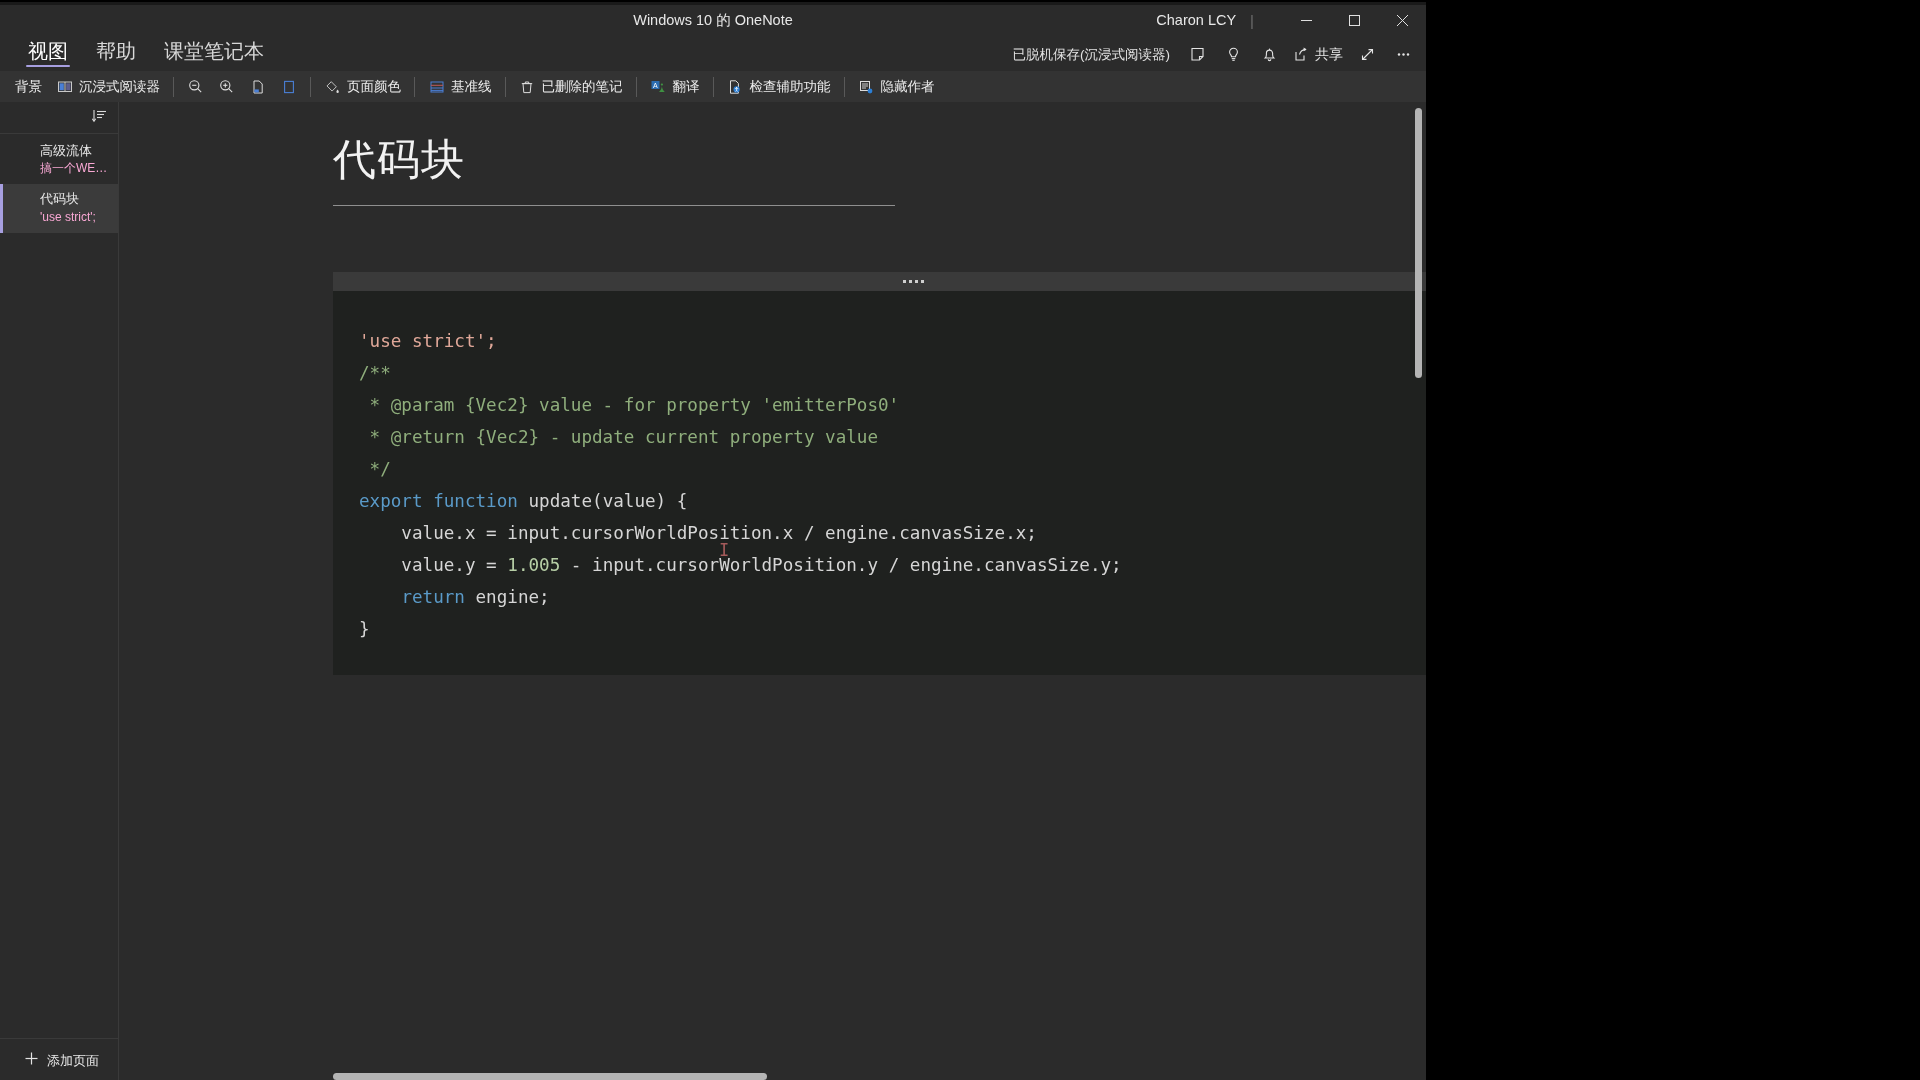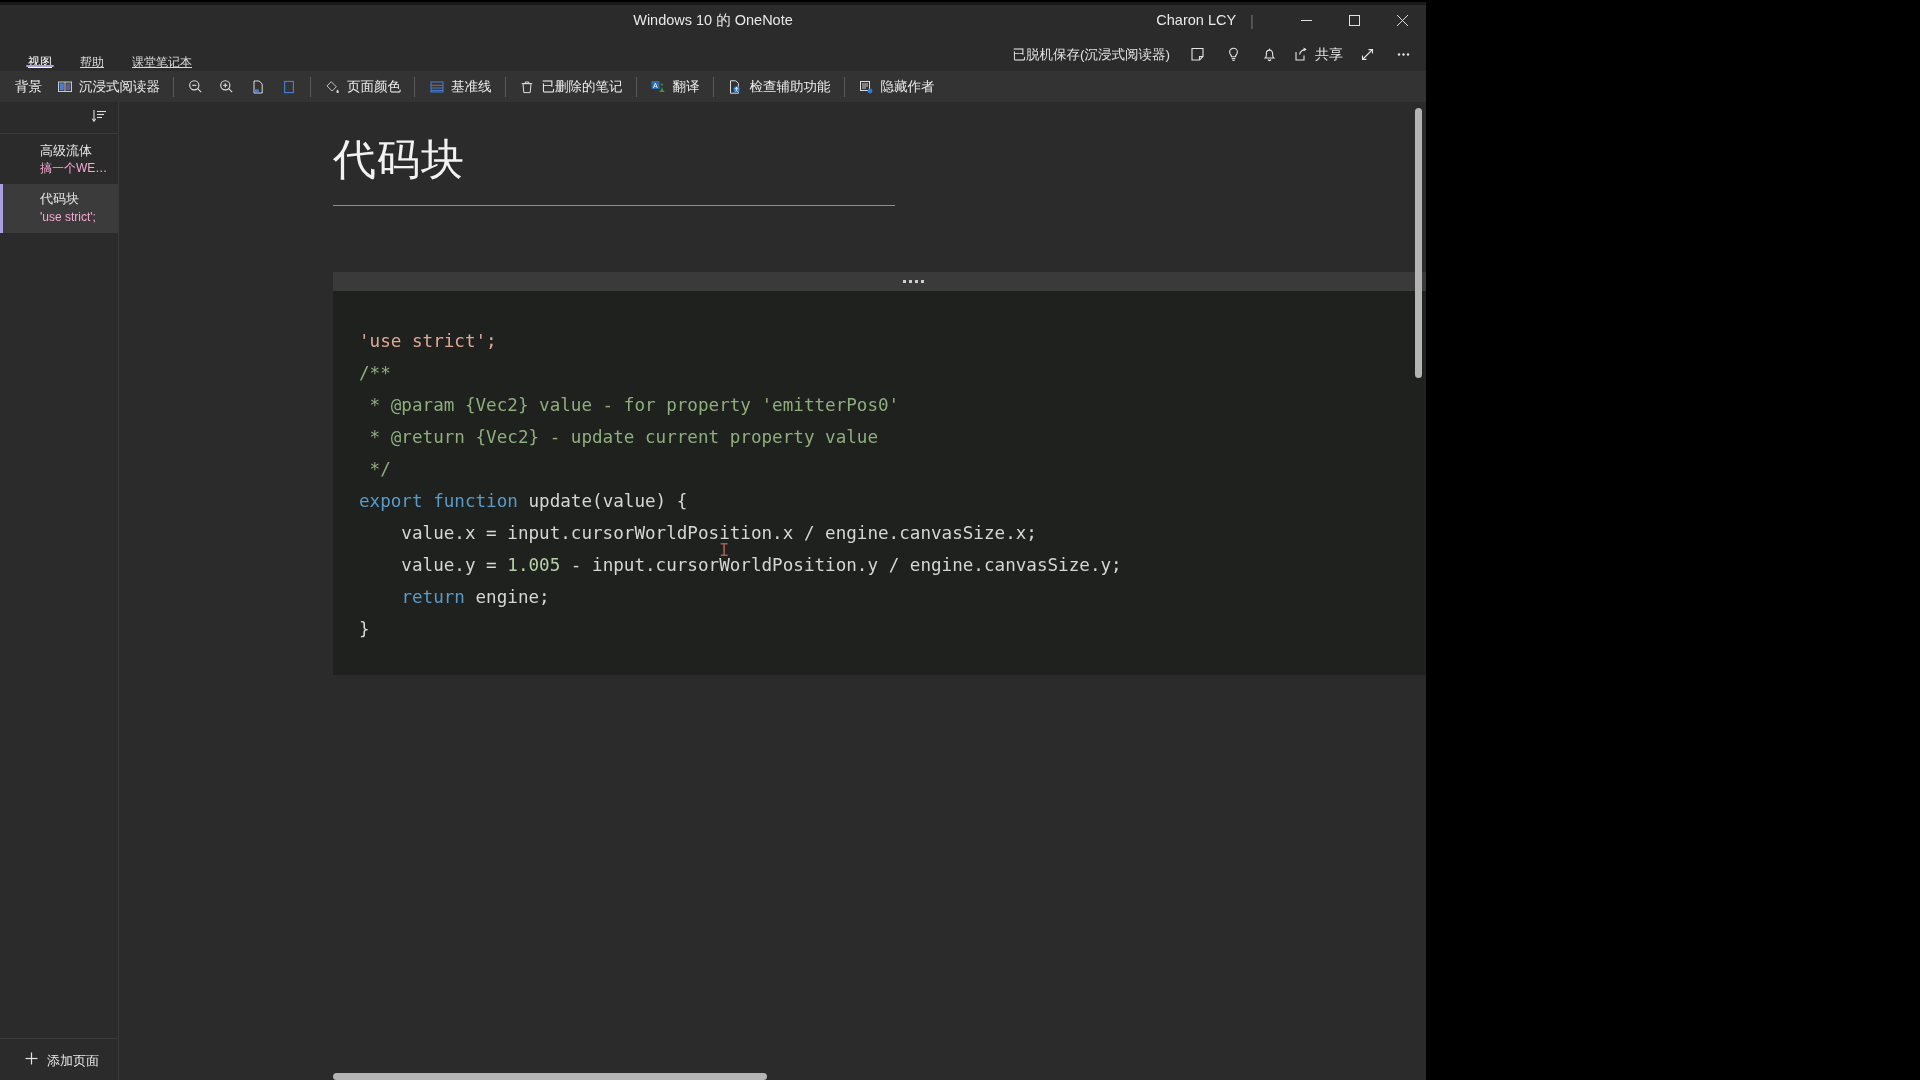--- a/index.html
+++ b/index.html
@@ -51,24 +51,23 @@
   
   #tabstrip {
     height: 33px; flex: 0 0 33px;
     background: #2b2b2b;
     display: flex; align-items: stretch;
     position: relative;
     padding-left: 14px;
   }
   .tab {
     padding: 0 14px;
-    display: flex; align-items: flex-end; justify-content: center;
-    font-size: 12px; color: #d8d8d8;
-    position: relative;
-    text-decoration: underline;
+    display: flex; align-items: flex-start; justify-content: center;
+    font-size: 20px; color: #d8d8d8;
+    position: relative;
   }
   .tab.active { color: #ffffff; }
   .tab.active::after {
     content: ""; position: absolute;
     left: 12px; right: 12px; bottom: 4px; height: 2.5px;
     background: #a79fe0; border-radius: 2px;
   }
   #titlebar-right-tools {
     position: absolute; right: 6px; top: 0; height: 33px;
     display: flex; align-items: center; gap: 2px;

